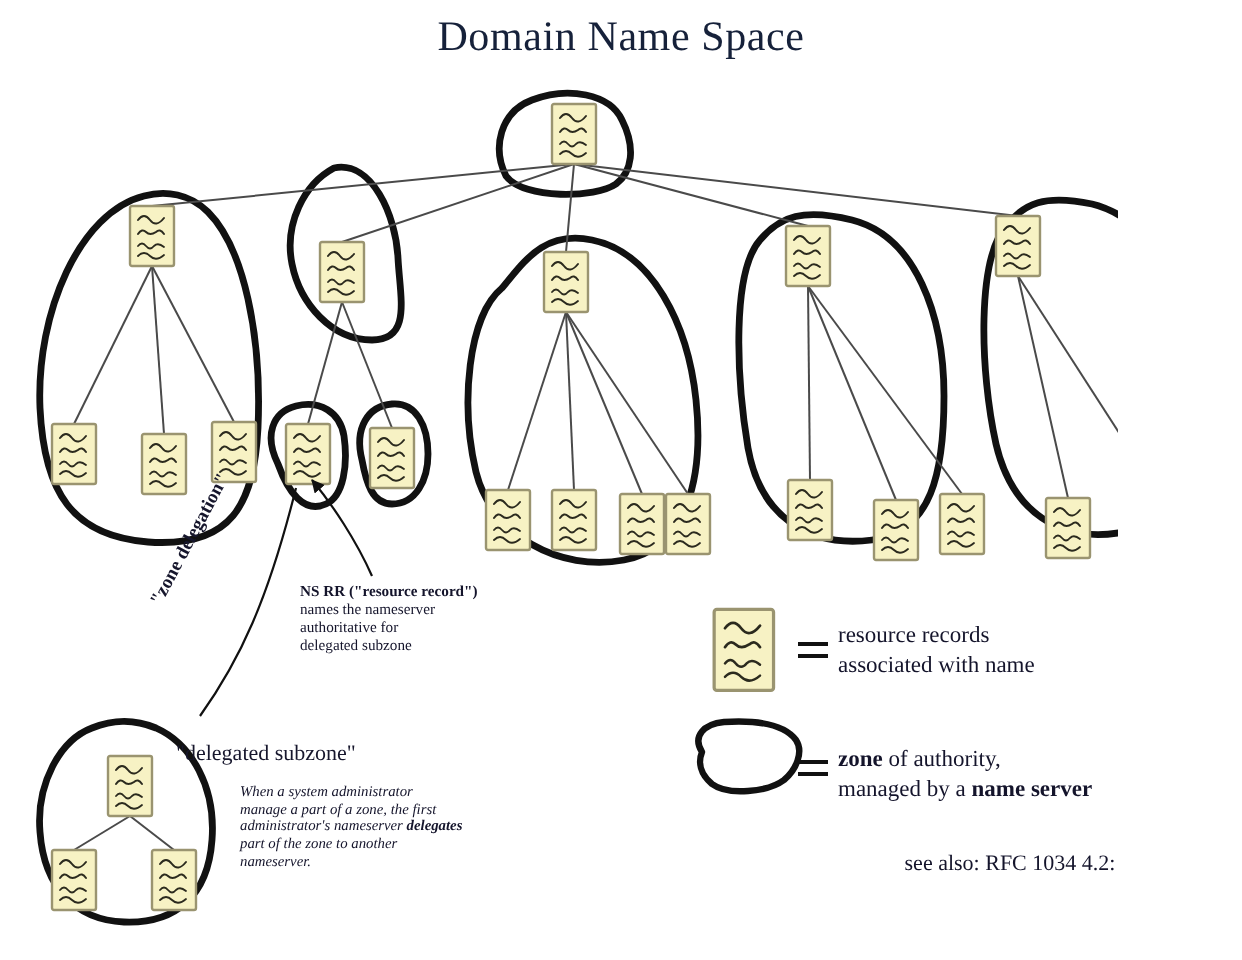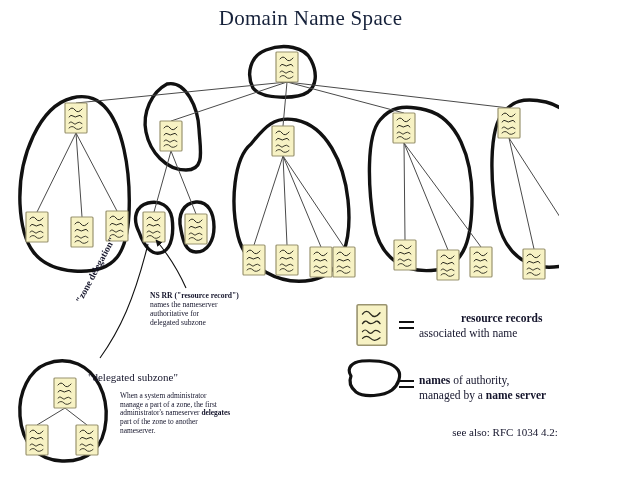--- a/index.html
+++ b/index.html
@@ -68,20 +68,21 @@
     font-size: 11px;
     white-space: nowrap;
     color: #16162c;
   }
 
   #delegation-paragraph {
     left: 120px;
     top: 392px;
     width: 138px;
     font-size: 7.4px;
+    font-style: italic;
   }
 
   .legend-text {
     position: absolute;
     font-family: "Liberation Serif", "DejaVu Serif", serif;
     font-size: 11.5px;
     line-height: 1.28;
     color: #14142b;
   }
   #legend-rr-text { left: 419px; top: 311px; }
@@ -90,21 +91,21 @@
     position: absolute;
     left: 395px;
     top: 425px;
     width: 220px;
     text-align: center;
     font-size: 11px;
     line-height: 1.35;
     font-family: "Liberation Serif", "DejaVu Serif", serif;
     color: #14142b;
   }
-  .lg-bold { font-weight: bold; margin-left: 42px; }
+  .lg-bold { font-weight: normal; }
 </style>
 </head>
 <body>
 
 <div id="canvas">
 
   <div class="title-text">Domain Name Space</div>
 
   <svg id="diagram-svg" viewBox="0 0 621 480">
     <defs>
@@ -217,21 +218,21 @@
     <div>part of the zone to another</div>
     <div>nameserver.</div>
   </div>
 
   <div class="legend-text" id="legend-rr-text">
     <div class="lg-bold">resource records</div>
     <div>associated with name</div>
   </div>
 
   <div class="legend-text" id="legend-zone-text">
-    <div><b>names</b><span> of authority,</span></div>
+    <div><b>zone</b><span> of authority,</span></div>
     <div><span>managed by a </span><b>name server</b></div>
   </div>
 
   <div id="see-also-text">
     <div>see also: RFC 1034 4.2:</div>
   </div>
 
 </div>
 
 </body></html>

